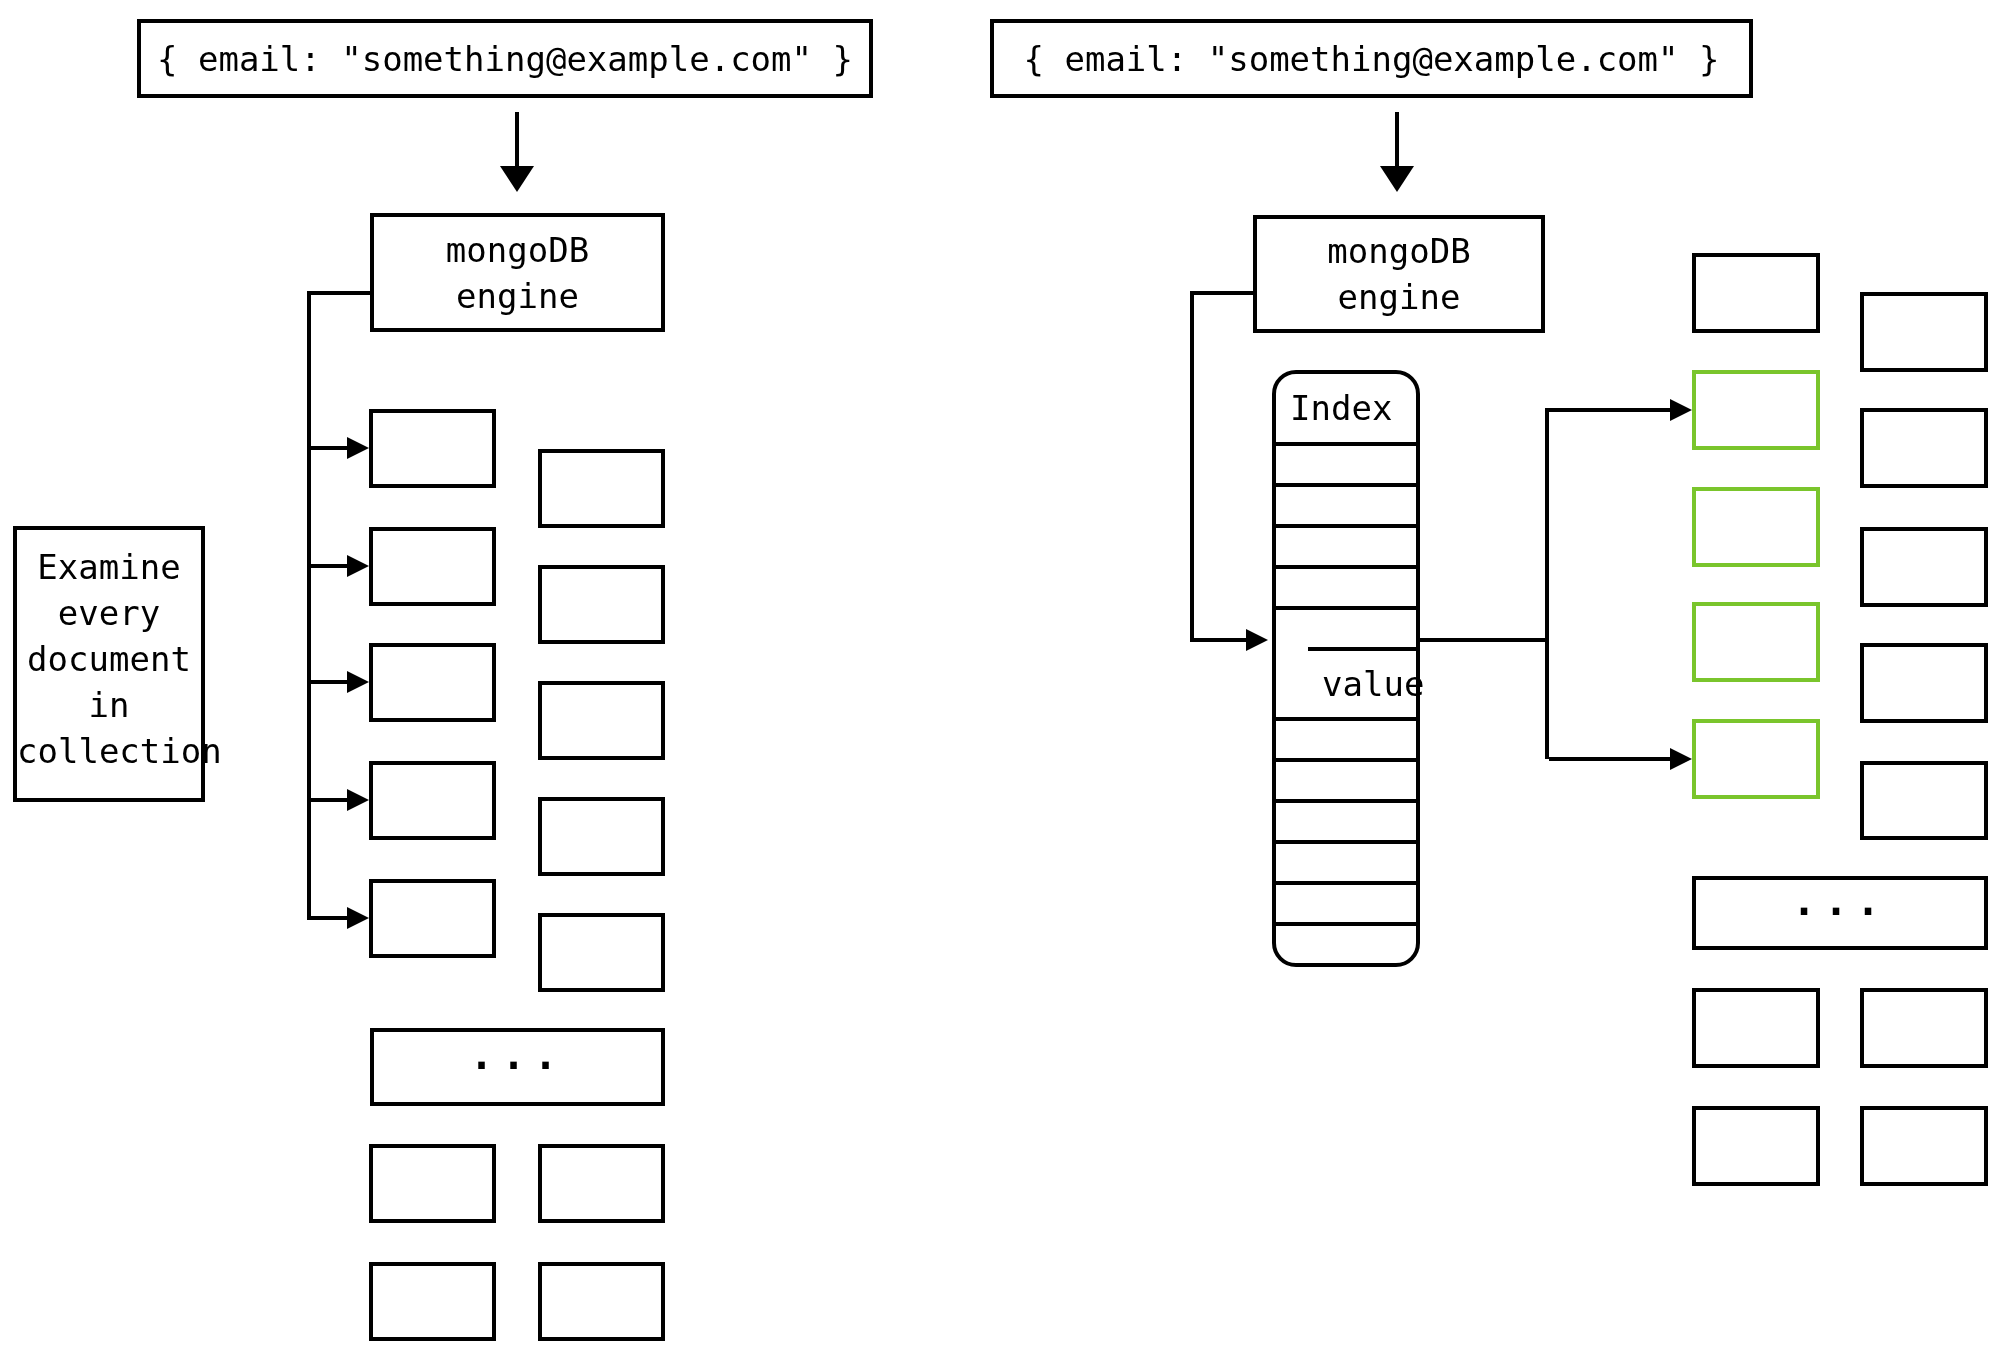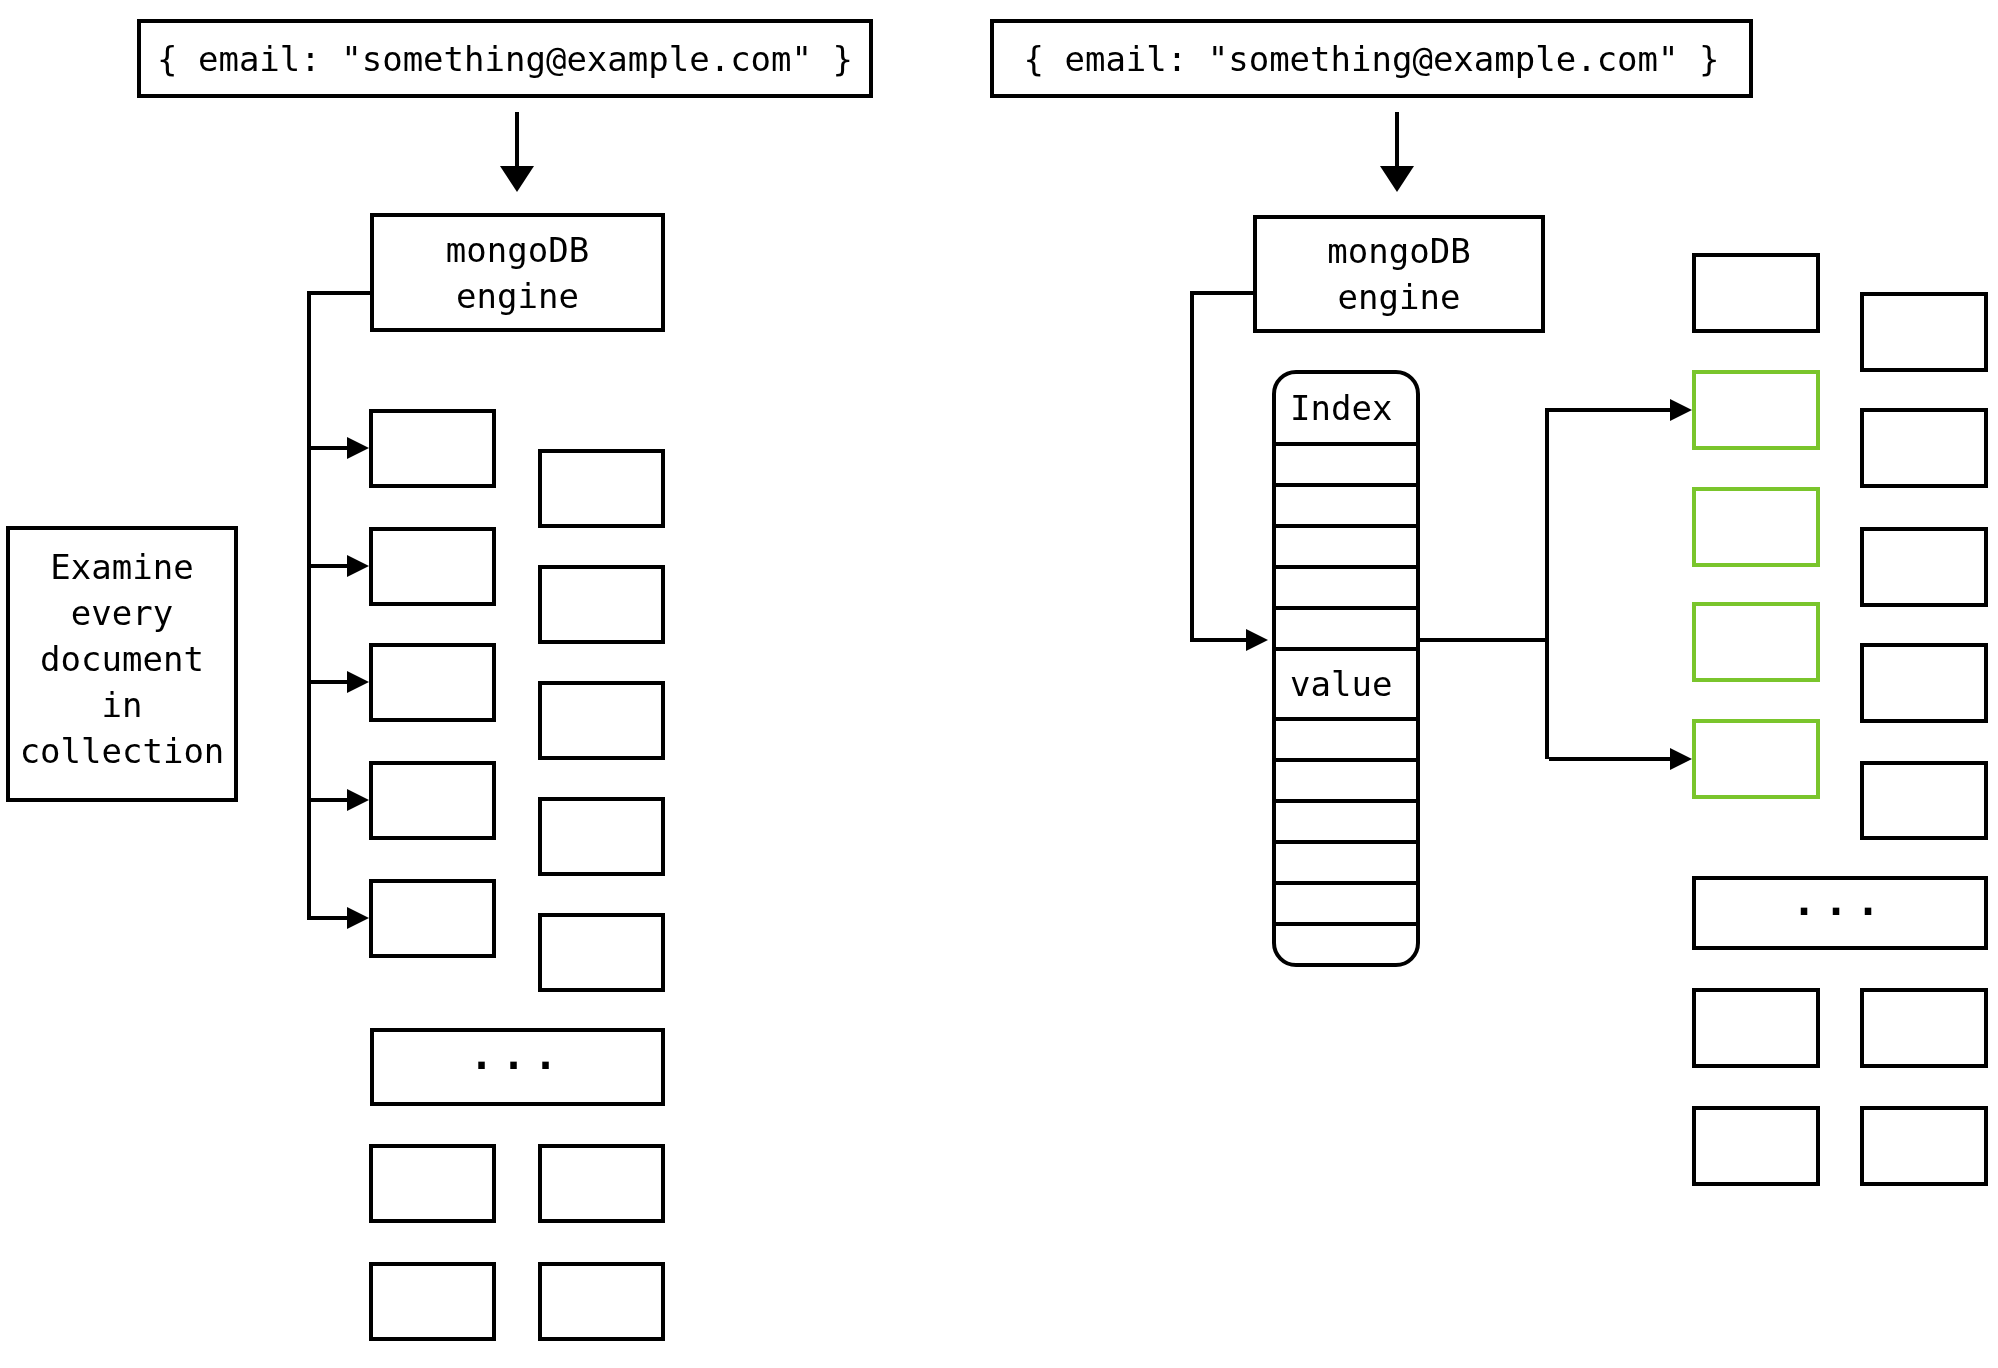--- a/index.html
+++ b/index.html
@@ -14,21 +14,21 @@
          border-right:17px solid transparent;border-top:26px solid #000;}
   .querybox{display:flex;align-items:center;justify-content:center;font-size:34px;white-space:nowrap;}
   .enginebox{display:flex;align-items:center;justify-content:center;text-align:center;
              font-size:34px;line-height:46px;white-space:pre-line;}
   .notebox{font-size:34px;line-height:46px;text-align:center;padding-top:14px;}
   .dotsbox{display:flex;align-items:center;justify-content:center;}
   .dotsbox span{font-size:40px;font-weight:bold;letter-spacing:8px;transform:translateY(-12px);}
   .idx-table{position:absolute;border:4px solid #000;background:#fff;box-sizing:border-box;}
   .idx-cell{box-sizing:border-box;display:flex;align-items:center;padding-left:14px;font-size:34px;}
   .idx-head{height:68px;}
-  .idx-val{height:70px;border-top:4px solid #000;}
+  .idx-val{height:70px;border-top:4px solid #000;margin-left:32px;}
   .idx-row{height:37px;border-top:4px solid #000;}
 </style>
 </head>
 <body>
 
 <div id="canvas" style="--highlight: #7AC52C;">
 
   <div>
 
     <div class="box querybox" style="left:137px;top:19px;width:736px;height:79px;">
@@ -62,21 +62,21 @@
     <div class="box" style="left:369px;top:643px;width:127px;height:79px;"></div>
     <div class="box" style="left:369px;top:761px;width:127px;height:79px;"></div>
     <div class="box" style="left:369px;top:879px;width:127px;height:79px;"></div>
 
     <div class="box" style="left:538px;top:449px;width:127px;height:79px;"></div>
     <div class="box" style="left:538px;top:565px;width:127px;height:79px;"></div>
     <div class="box" style="left:538px;top:681px;width:127px;height:79px;"></div>
     <div class="box" style="left:538px;top:797px;width:127px;height:79px;"></div>
     <div class="box" style="left:538px;top:913px;width:127px;height:79px;"></div>
 
-    <div class="box notebox" style="left:6px;top:526px;width:232px;height:276px;">
+    <div class="box notebox" style="left:13px;top:526px;width:192px;height:276px;">
       <span>Examine every document in collection</span>
     </div>
 
     <div class="box dotsbox" style="left:370px;top:1028px;width:295px;height:78px;">
       <span>...</span>
     </div>
 
     <div class="box" style="left:369px;top:1144px;width:127px;height:79px;"></div>
     <div class="box" style="left:538px;top:1144px;width:127px;height:79px;"></div>
     <div class="box" style="left:369px;top:1262px;width:127px;height:79px;"></div>

